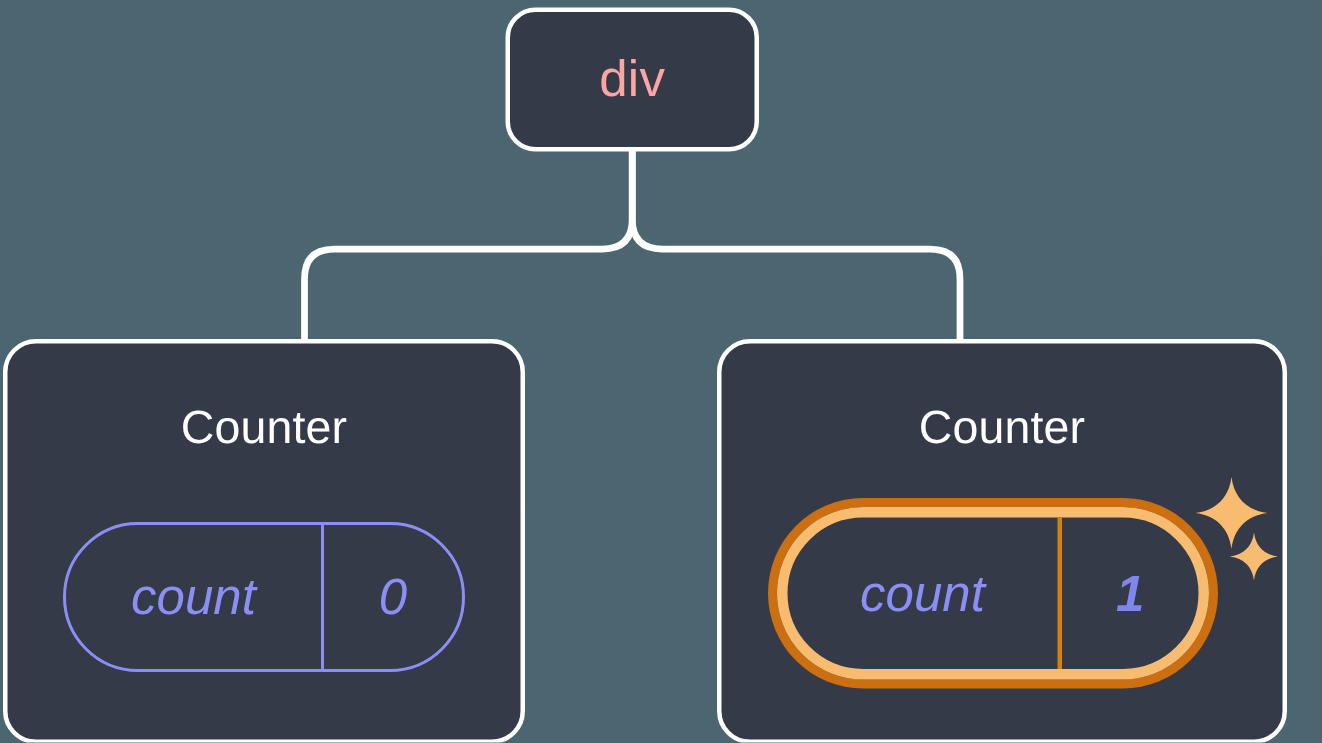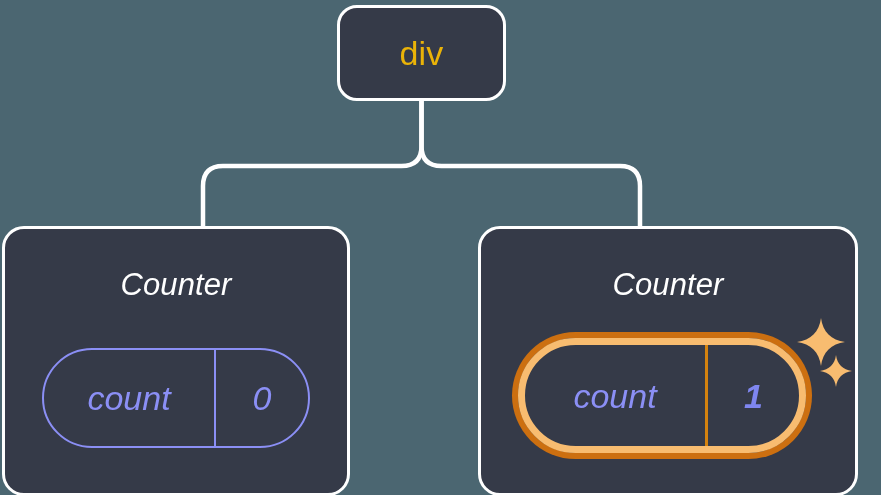--- a/index.html
+++ b/index.html
@@ -44,21 +44,21 @@
   #node-root {
     left: 337px;
     top: 5px;
     width: 169px;
     height: 96px;
     display: flex;
     align-items: center;
     justify-content: center;
   }
   .root-label {
-    color: #eab308;
+    color: #fca5a5;
     font-size: 34px;
     font-weight: 400;
     letter-spacing: 0.2px;
     line-height: 1;
   }
 
   
   .card {
     border-radius: 22px;
     padding-top: 40px;
@@ -76,21 +76,20 @@
     height: 270px;
   }
   .card-title {
     display: block;
     text-align: center;
     color: #ffffff;
     font-size: 31px;
     font-weight: 400;
     line-height: 1;
     letter-spacing: 0.1px;
-    font-style: italic;
   }
 
   
   .pill-wrap {
     position: absolute;
     display: flex;
     align-items: stretch;
     font-style: italic;
   }
   .pill {

